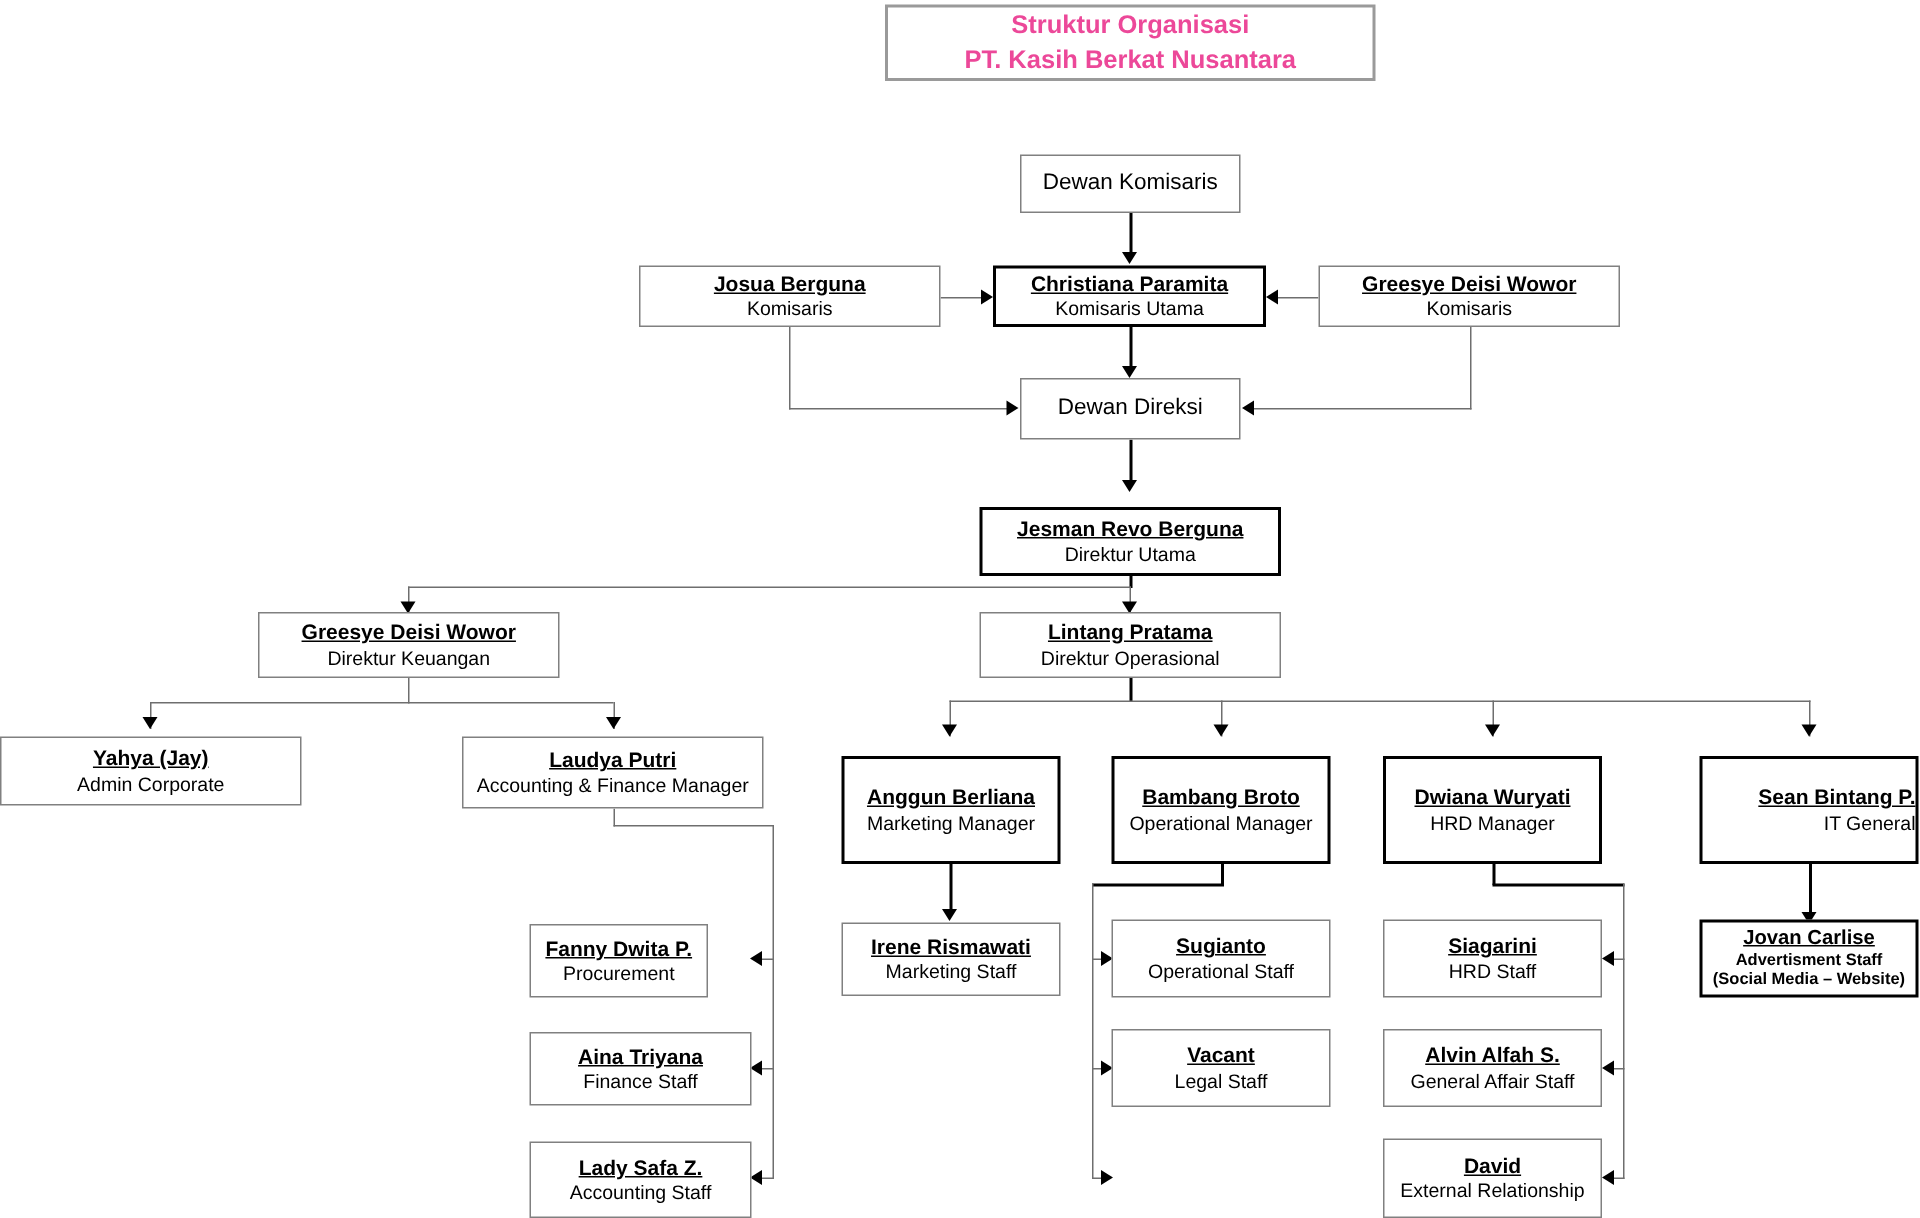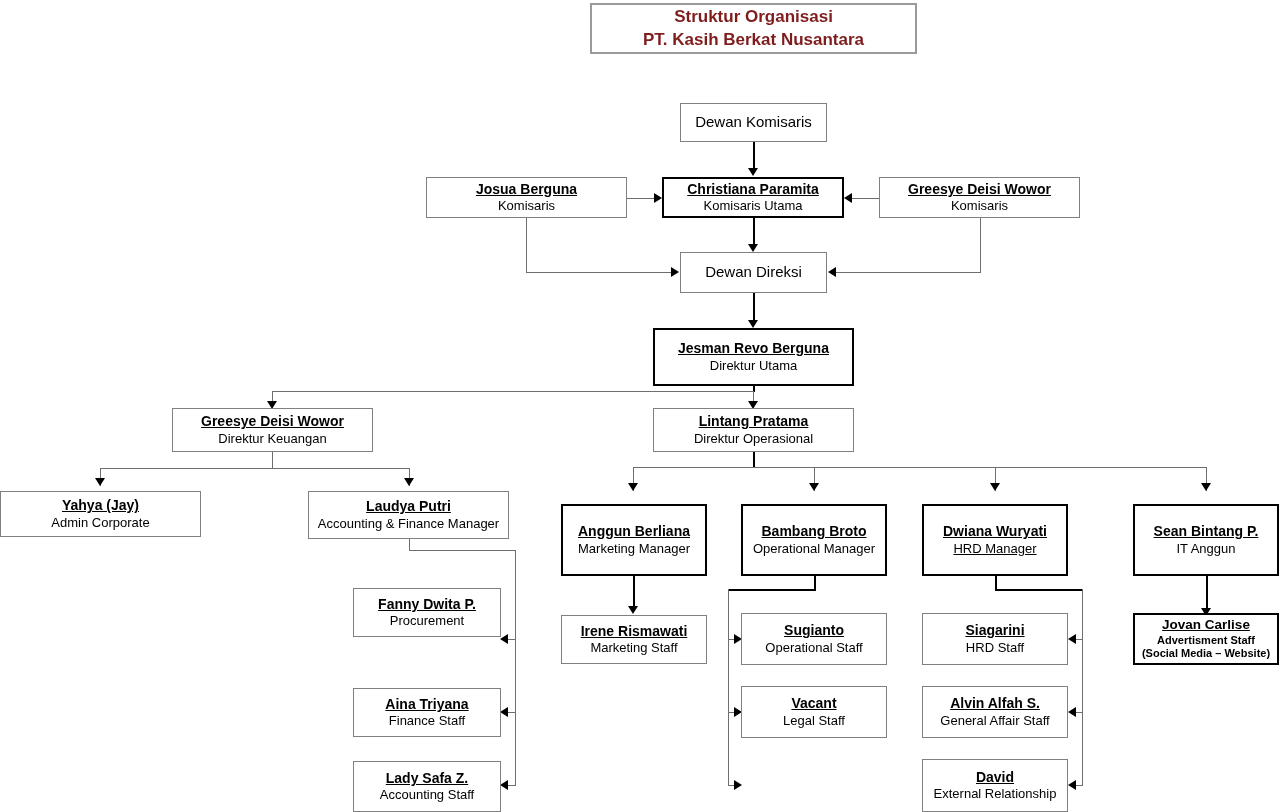--- a/index.html
+++ b/index.html
@@ -39,21 +39,21 @@
   }
   .ttl {
     font-weight: normal;
     color: #000;
     line-height: 1.22;
   }
   .title-line {
     font-weight: bold;
     font-size: 17px;
     line-height: 1.33;
-    color: #7f1d1d;
+    color: #ec4899;
   }
 
   
   .node .nm  { font-size: 14px; }
   .node .ttl { font-size: 13px; }
   .node.plain .ttl { font-size: 15px; text-align: center; }
   .node.small .nm  { font-size: 13.5px; }
   .node.small .ttl { font-size: 11px; }
 
   
@@ -133,21 +133,21 @@
   <div class="arrow down" style="left:748px; top:244px;"></div>
 
   <div class="ln v" style="left:526px; top:218px; height:55px;"></div>
   <div class="ln h" style="left:526px; top:272px; width:146px;"></div>
   <div class="arrow right" style="left:671px; top:267px;"></div>
 
   <div class="ln v" style="left:980px; top:218px; height:55px;"></div>
   <div class="ln h" style="left:836px; top:272px; width:145px;"></div>
   <div class="arrow left" style="left:828px; top:267px;"></div>
 
-  <div class="node thick" style="left:653px; top:328px; width:201px; height:58px;text-align:right;">
+  <div class="node thick" style="left:653px; top:338px; width:201px; height:46px;text-align:right;">
     <div class="nm">Jesman Revo Berguna</div>
     <div class="ttl">Direktur Utama</div>
   </div>
 
   <div class="ln v dark" style="left:753px; top:293px; width:1.5px; height:28px;"></div>
   <div class="arrow down" style="left:748px; top:320px;"></div>
 
   <div class="ln v dark" style="left:753px; top:374px; width:1.5px; height:18px;"></div>
   <div class="ln h" style="left:272px; top:391px; width:482px;"></div>
   <div class="ln v" style="left:272px; top:391px; height:19px;"></div>
@@ -186,21 +186,21 @@
   <div class="ln h" style="left:409px; top:550px; width:107px;"></div>
   <div class="ln v" style="left:515px; top:550px; height:236px;"></div>
 
   <div class="ln h" style="left:508px; top:639px; width:8px;"></div>
   <div class="arrow left" style="left:500px; top:634px;"></div>
   <div class="ln h" style="left:508px; top:712px; width:8px;"></div>
   <div class="arrow left" style="left:500px; top:707px;"></div>
   <div class="ln h" style="left:508px; top:785px; width:8px;"></div>
   <div class="arrow left" style="left:500px; top:780px;"></div>
 
-  <div class="node" style="left:353px; top:588px; width:148px; height:49px;">
+  <div class="node" style="left:353px; top:616px; width:119px; height:49px;">
     <div class="nm">Fanny Dwita P.</div>
     <div class="ttl">Procurement</div>
   </div>
   <div class="node" style="left:353px; top:688px; width:148px; height:49px;">
     <div class="nm">Aina Triyana</div>
     <div class="ttl">Finance Staff</div>
   </div>
   <div class="node" style="left:353px; top:761px; width:148px; height:51px;">
     <div class="nm">Lady Safa Z.</div>
     <div class="ttl">Accounting Staff</div>
@@ -218,27 +218,27 @@
   <div class="arrow down" style="left:1201px; top:483px;"></div>
 
   <div class="node thick" style="left:561px; top:504px; width:146px; height:72px;">
     <div class="nm">Anggun Berliana</div>
     <div class="ttl">Marketing Manager</div>
   </div>
   <div class="node thick" style="left:741px; top:504px; width:146px; height:72px;">
     <div class="nm">Bambang Broto</div>
     <div class="ttl">Operational Manager</div>
   </div>
-  <div class="node thick" style="left:922px; top:504px; width:146px; height:72px;text-decoration:underline;">
+  <div class="node thick" style="left:922px; top:504px; width:146px; height:72px;">
     <div class="nm">Dwiana Wuryati</div>
     <div class="ttl">HRD Manager</div>
   </div>
-  <div class="node thick" style="left:1133px; top:504px; width:146px; height:72px;">
+  <div class="node thick" style="left:1133px; top:504px; width:146px; height:72px;align-items:flex-end;">
     <div class="nm">Sean Bintang P.</div>
-    <div class="ttl">IT Anggun</div>
+    <div class="ttl">IT General</div>
   </div>
 
   <div class="ln v dark" style="left:633px; top:576px; width:1.5px; height:31px;"></div>
   <div class="arrow down" style="left:628px; top:606px;"></div>
 
   <div class="node" style="left:561px; top:615px; width:146px; height:49px;">
     <div class="nm">Irene Rismawati</div>
     <div class="ttl">Marketing Staff</div>
   </div>
 

